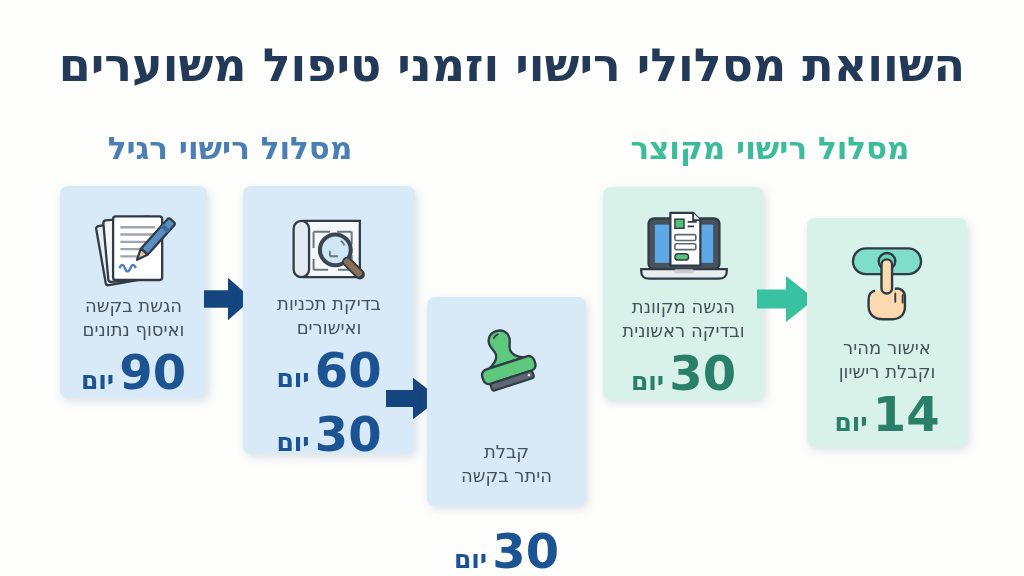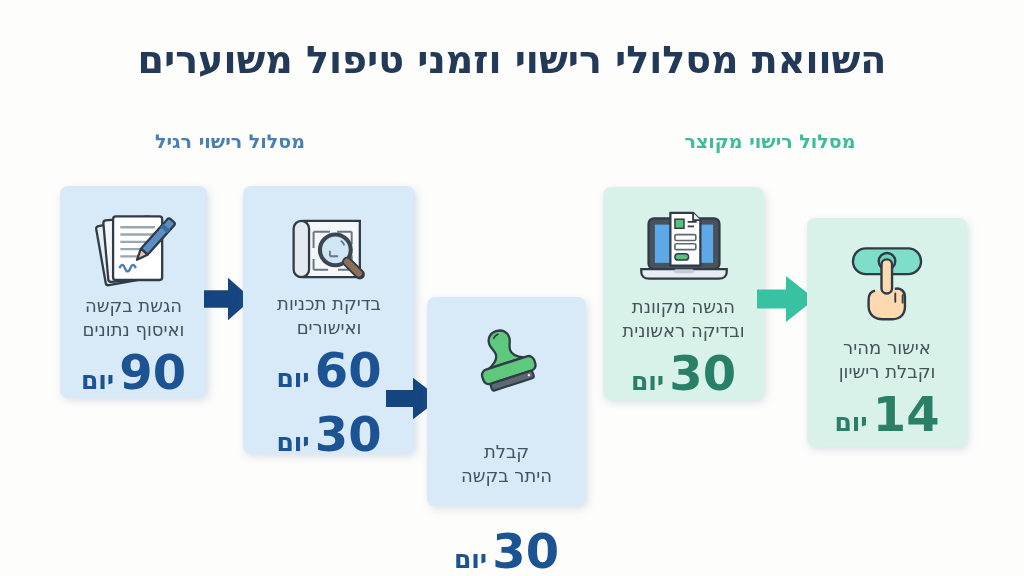--- a/index.html
+++ b/index.html
@@ -3,25 +3,25 @@
 <meta charset="utf-8">
 <style>
   * { margin:0; padding:0; box-sizing:border-box; }
   body { font-family:"DejaVu Sans", sans-serif; background:#ffffff; }
   .stage {
     position:relative; width:1024px; height:576px;
     background:#fdfdfc; overflow:hidden;
   }
   .title {
     position:absolute; top:38px; left:0; right:0;
-    text-align:center; font-size:38px; font-weight:bold; color:#223a57;
+    text-align:center; font-size:46px; font-weight:bold; color:#223a57;
   }
   .section-header {
     position:absolute; top:130px; text-align:center;
-    font-size:19px; font-weight:bold;
+    font-size:31px; font-weight:bold;
   }
   .section-header.regular { left:70px; width:320px; color:#4a7fb5; }
   .section-header.shortened { left:600px; width:340px; color:#3bbd9b; }
 
   .card {
     position:absolute; border-radius:8px;
     display:flex; flex-direction:column; align-items:center;
     box-shadow:2px 3px 8px rgba(120,140,160,0.25);
     padding-top:24px;
   }

